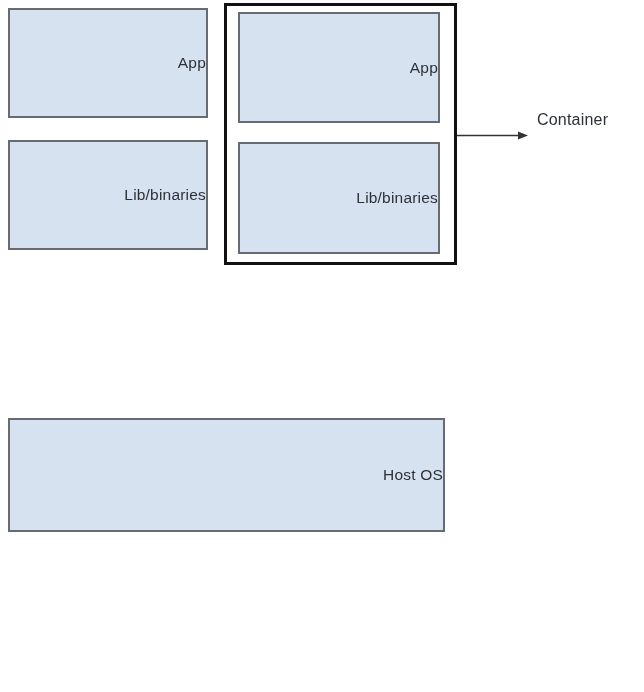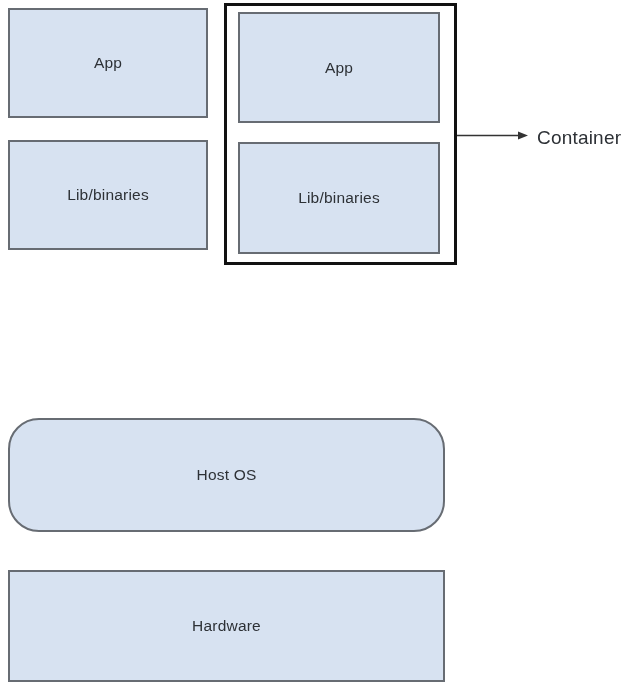--- a/index.html
+++ b/index.html
@@ -21,21 +21,21 @@
     height: 692px;
     background: var(--bg);
     overflow: hidden;
   }
   .box {
     position: absolute;
     background: var(--box-fill);
     border: 2px solid var(--box-border);
     display: flex;
     align-items: center;
-    justify-content: center;
+    justify-content: flex-end;
     color: var(--text-color);
     font-size: 15.5px;
     letter-spacing: 0.2px;
   }
   
   .left-app  { left: 8px;  top: 8px;   width: 200px; height: 110px; }
   .left-lib  { left: 8px;  top: 140px; width: 200px; height: 110px; }
   
   .group {
     position: absolute;
@@ -47,29 +47,29 @@
   .right-app { left: 238px; top: 12px;  width: 202px; height: 111px; }
   .right-lib { left: 238px; top: 142px; width: 202px; height: 112px; }
   
   .arrow {
     position: absolute;
     left: 457px; top: 128px;
     width: 74px; height: 15px;
   }
   .annotation-label {
     position: absolute;
-    left: 537px; top: 127px;
+    left: 537px; top: 111px;
     color: var(--text-color);
-    font-size: 19px;
+    font-size: 16px;
     letter-spacing: 0.2px;
     white-space: nowrap;
   }
   
   .engine   { left: 8px; top: 277px; width: 437px; height: 115px; }
-  .host-os  { left: 8px; top: 418px; width: 437px; height: 114px; border-radius: 31px; }
+  .host-os  { left: 8px; top: 418px; width: 437px; height: 114px; }
   .hardware { left: 8px; top: 570px; width: 437px; height: 112px; }
 </style>
 </head>
 <body>
 
 <div class="canvas">
 
   <div class="box left-app">
     <span>App</span>
   </div>
@@ -87,17 +87,14 @@
 
   <svg class="arrow" viewBox="0 0 74 15" xmlns="http://www.w3.org/2000/svg" aria-hidden="true">
     <line x1="0" y1="7.5" x2="61" y2="7.5" stroke="#333333" stroke-width="1.3"></line>
     <polygon points="61,3.5 71,7.5 61,11.5" fill="#333333"></polygon>
   </svg>
   <div class="annotation-label">Container</div>
 
   <div class="box host-os">
     <span>Host OS</span>
   </div>
-  <div class="box hardware">
-    <span>Hardware</span>
-  </div>
 
 </div>
 
 </body></html>

